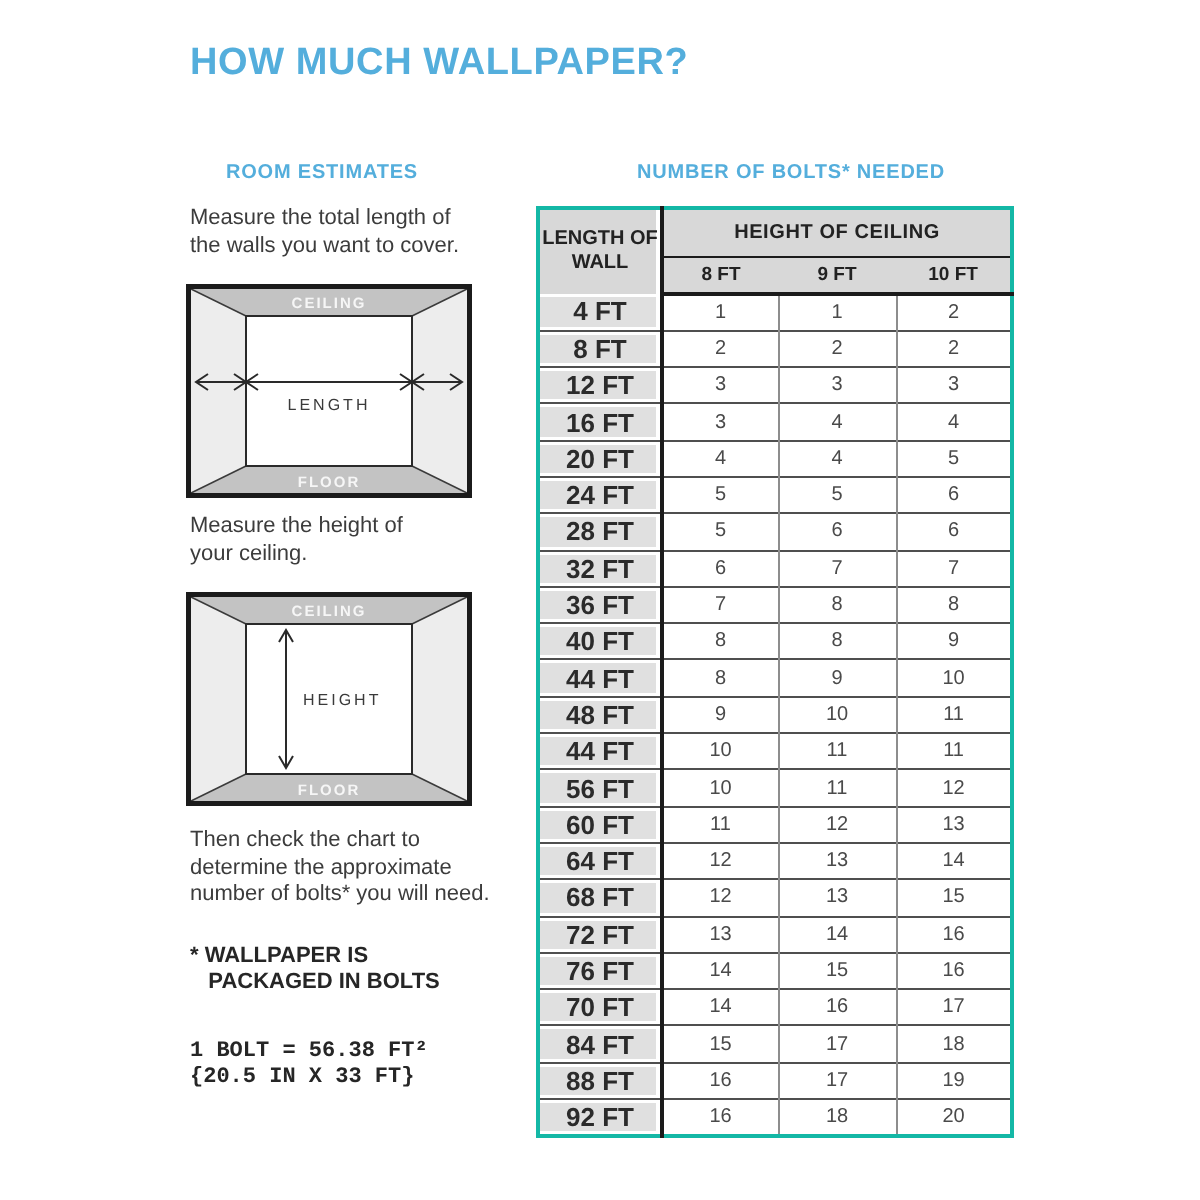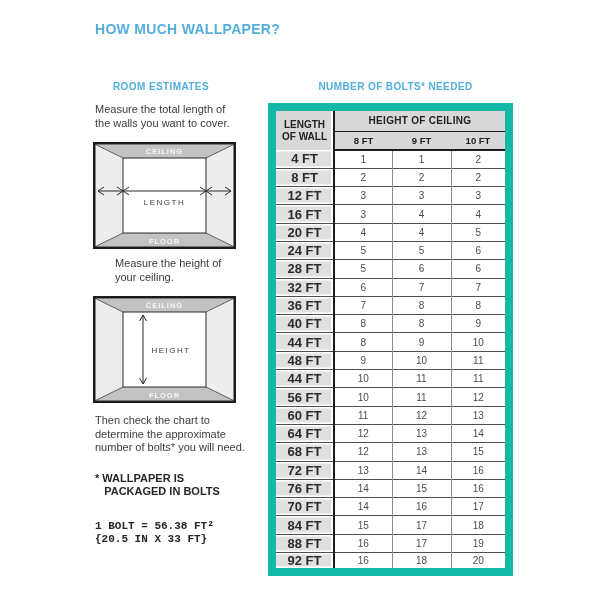--- a/index.html
+++ b/index.html
@@ -7,21 +7,21 @@
   body {
     width:600px; height:600px;
     font-family:"Liberation Sans", sans-serif;
     color:#2a2a2a;
   }
   .page { position:relative; width:600px; height:600px; background:#fff; overflow:hidden; }
   .abs { position:absolute; }
 
   .title {
     left:95px; top:21px;
-    font-size:14px; font-weight:bold; letter-spacing:0.3px;
+    font-size:19px; font-weight:bold; letter-spacing:0.3px;
     color:var(--accent-blue,#54AEDC);
     text-align:center;
   }
   .sec-head {
     font-size:10px; font-weight:bold; letter-spacing:0.4px;
     color:var(--accent-blue,#54AEDC);
     padding-left:18px;
   }
   .step {
     font-size:11px; line-height:13.5px; color:#3c3c3c;
@@ -44,21 +44,21 @@
                font-family:"Liberation Sans",sans-serif; }
   .dim-label { font-size:8px; fill:#3a3a3a; letter-spacing:1.5px; text-anchor:middle;
                font-family:"Liberation Sans",sans-serif; }
   .dim-label.start { text-anchor:start; }
 
   
   .tbl-head { left:268px; top:81px; width:237px; text-align:center; }
   table.bolts {
     position:absolute; left:268px; top:103px; width:237px;
     border-collapse:collapse; table-layout:fixed;
-    border:8px solid #14b8a6;
+    border:2px solid #14b8a6;
   }
   table.bolts th, table.bolts td { text-align:center; vertical-align:middle; padding:0; }
   thead tr.grouprow { height:24px; }
   thead tr.subhead  { height:19px; }
   tbody tr          { height:18.3px; border-bottom:1px solid #4f4f4f; }
   th.corner {
     background:var(--table-header-bg,#D8D8D8);
     font-size:10px; font-weight:bold; line-height:12px; color:#222;
     border-right:2px solid #1b1b1b;
     box-shadow:inset -2px 0 0 #fff;
@@ -111,21 +111,21 @@
       <polyline points="11,45 5,49 11,53"></polyline>
       <polyline points="132,45 138,49 132,53"></polyline>
       <polyline points="24,45 30,49 24,53"></polyline>
       <polyline points="36,45 30,49 36,53"></polyline>
       <polyline points="107,45 113,49 107,53"></polyline>
       <polyline points="119,45 113,49 119,53"></polyline>
     </g>
     <text class="dim-label" x="71.5" y="63">LENGTH</text>
   </svg>
 
-  <p class="abs step" style="left:95px; top:257px;margin-left:20px;">Measure the height of
+  <p class="abs step" style="left:95px; top:257px;">Measure the height of
 your ceiling.</p>
 
   <svg class="abs" style="left:93px; top:296px;" width="143" height="107" viewBox="0 0 143 107">
     <rect class="room-bg" x="1.25" y="1.25" width="140.5" height="104.5"></rect>
     <polygon class="room-band" points="2.5,2.5 140.5,2.5 113,16 30,16"></polygon>
     <polygon class="room-band" points="2.5,104.5 140.5,104.5 113,91 30,91"></polygon>
     <line class="room-line" x1="2.5" y1="2.5" x2="30" y2="16"></line>
     <line class="room-line" x1="140.5" y1="2.5" x2="113" y2="16"></line>
     <line class="room-line" x1="2.5" y1="104.5" x2="30" y2="91"></line>
     <line class="room-line" x1="140.5" y1="104.5" x2="113" y2="91"></line>

